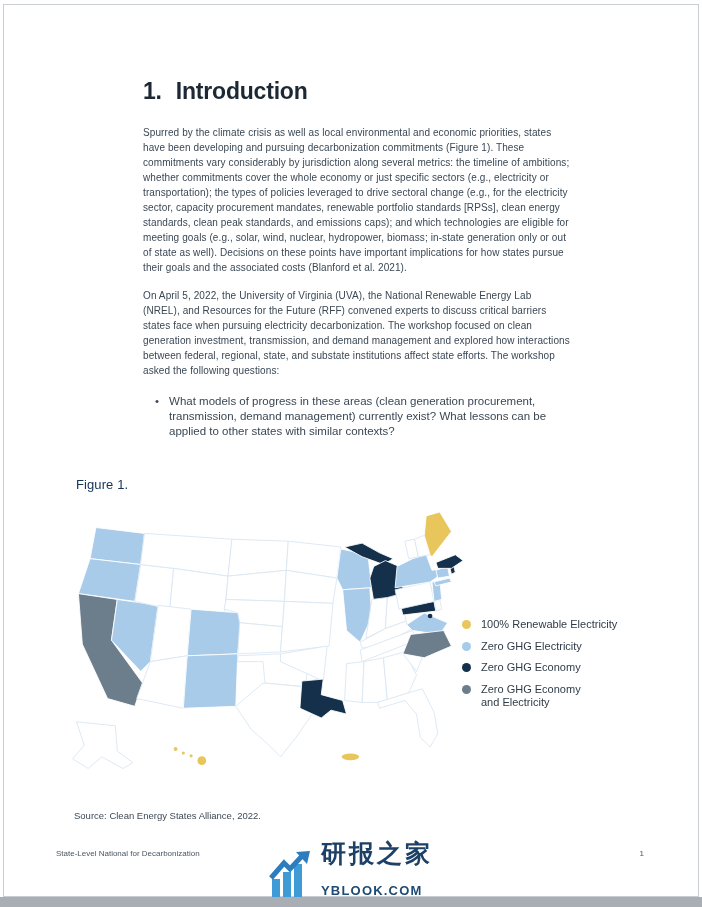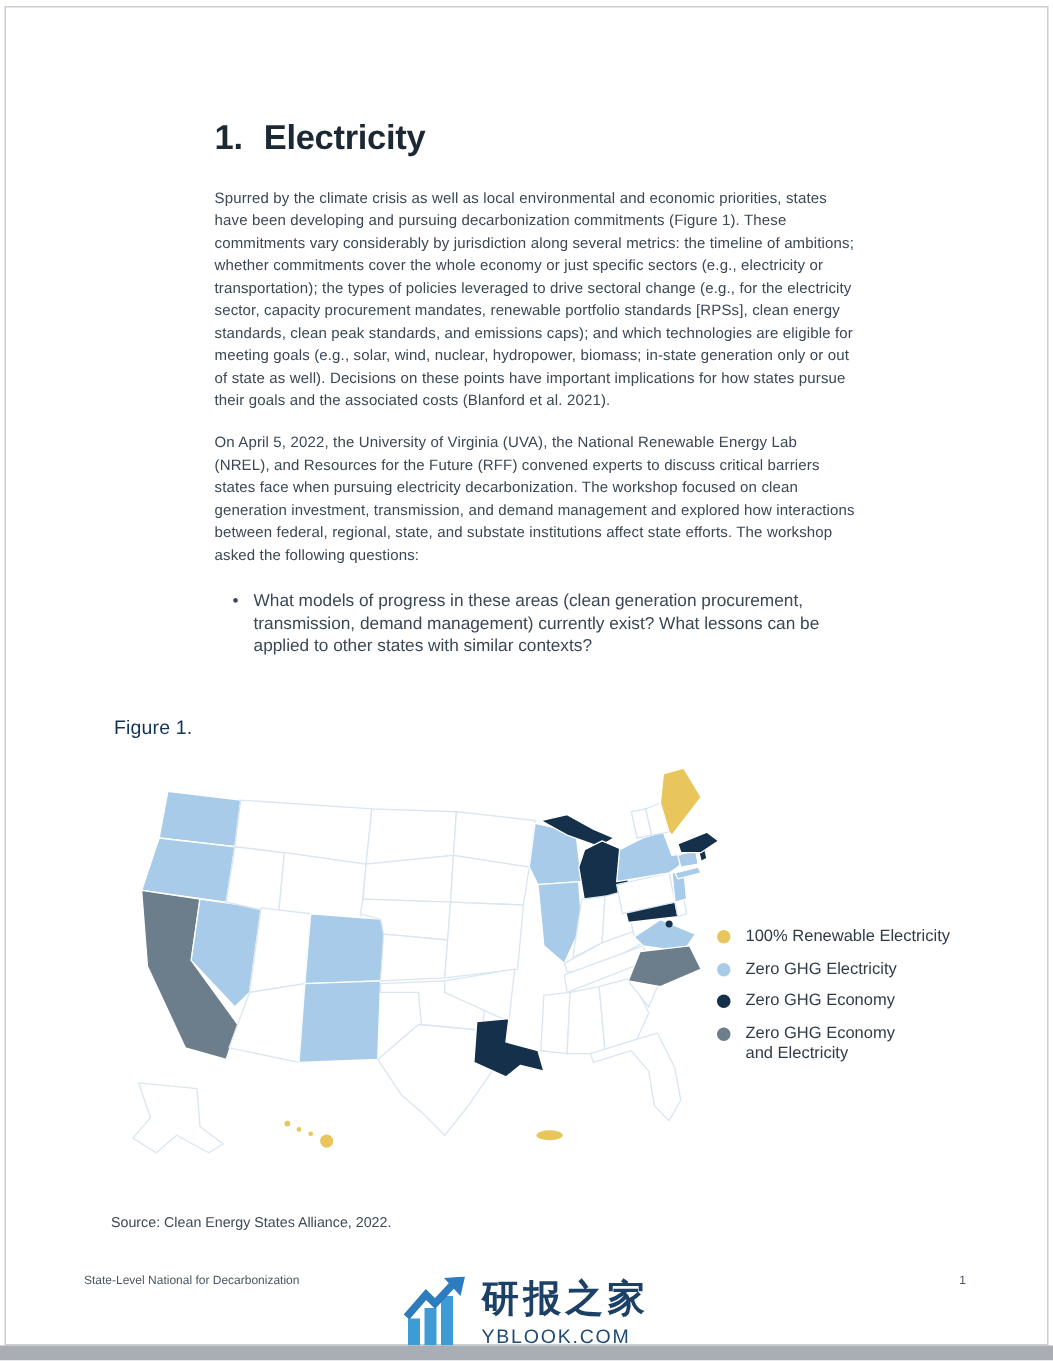--- a/index.html
+++ b/index.html
@@ -15,48 +15,48 @@
   .h1{display:flex;gap:14px;font-size:23px;font-weight:700;color:#1c2833;
     letter-spacing:-0.2px;margin:0 0 20px 0;}
   .content p{font-size:10px;line-height:15px;margin:0 0 13px 0;letter-spacing:0.1px;}
   .bullets{margin:16px 0 0 12px;padding:0;}
   .bullets li{list-style:none;display:flex;gap:10px;font-size:11.5px;line-height:15px;}
   .bullets .dot{flex:0 0 auto;}
 
   .figure-title{position:absolute;left:76px;top:477px;width:600px;display:flex;gap:9px;
     font-size:13px;font-weight:400;color:#143457;letter-spacing:0.1px;}
 
-  .map-wrap{position:absolute;left:70px;top:506px;width:625px;height:295px;}
+  .map-wrap{position:absolute;left:54px;top:506px;width:625px;height:295px;}
   .map-wrap svg{position:absolute;left:5px;top:2px;}
 
   .legend{position:absolute;left:408px;top:112px;margin:0;padding:0;}
   .legend-item{display:flex;align-items:flex-start;gap:10px;margin-bottom:8px;}
   .legend-swatch{width:9px;height:9px;border-radius:50%;margin-top:2px;flex:0 0 auto;}
   .legend-label{font-size:11px;line-height:13.5px;color:#2f3c48;white-space:pre-line;}
 
   .source-note{position:absolute;left:74px;top:810px;font-size:9.5px;color:#3e4a56;}
 
   .footer-left{position:absolute;left:56px;top:849px;font-size:8px;color:#4a5662;}
   .footer-page{position:absolute;right:58px;top:849px;font-size:8px;color:#4a5662;}
 
   .watermark{position:absolute;left:50%;transform:translateX(-50%);bottom:10px;
     display:flex;align-items:flex-end;gap:8px;background:transparent;}
   .wm-text{display:flex;flex-direction:column;line-height:1;}
   .wm-cn{font-size:25px;font-weight:700;color:#1c4066;letter-spacing:3px;}
-  .wm-en{font-size:13px;font-weight:400;color:#1f4a73;letter-spacing:1.2px;margin-top:5px;}
+  .wm-en{font-size:13px;font-weight:700;color:#1f4a73;letter-spacing:1.2px;margin-top:18px;}
 </style>
 </head>
 <body>
 
 <div class="page-border"></div>
 
 <div class="content">
   <h1 class="h1">
     <span>1.</span>
-    <span>Electricity</span>
+    <span>Introduction</span>
   </h1>
   <div id="intro-paragraphs">
       <p>Spurred by the climate crisis as well as local environmental and economic priorities, states have been developing and pursuing decarbonization commitments (Figure 1). These commitments vary considerably by jurisdiction along several metrics: the timeline of ambitions; whether commitments cover the whole economy or just specific sectors (e.g., electricity or transportation); the types of policies leveraged to drive sectoral change (e.g., for the electricity sector, capacity procurement mandates, renewable portfolio standards [RPSs], clean energy standards, clean peak standards, and emissions caps); and which technologies are eligible for meeting goals (e.g., solar, wind, nuclear, hydropower, biomass; in-state generation only or out of state as well). Decisions on these points have important implications for how states pursue their goals and the associated costs (Blanford et al. 2021).</p>
       <p>On April 5, 2022, the University of Virginia (UVA), the National Renewable Energy Lab (NREL), and Resources for the Future (RFF) convened experts to discuss critical barriers states face when pursuing electricity decarbonization. The workshop focused on clean generation investment, transmission, and demand management and explored how interactions between federal, regional, state, and substate institutions affect state efforts. The workshop asked the following questions:</p>
     </div>
   <ul class="bullets" id="intro-bullets">
       <li>
         <span class="dot">•</span>
         <span>What models of progress in these areas (clean generation procurement, transmission, demand management) currently exist? What lessons can be applied to other states with similar contexts?</span>
       </li>

